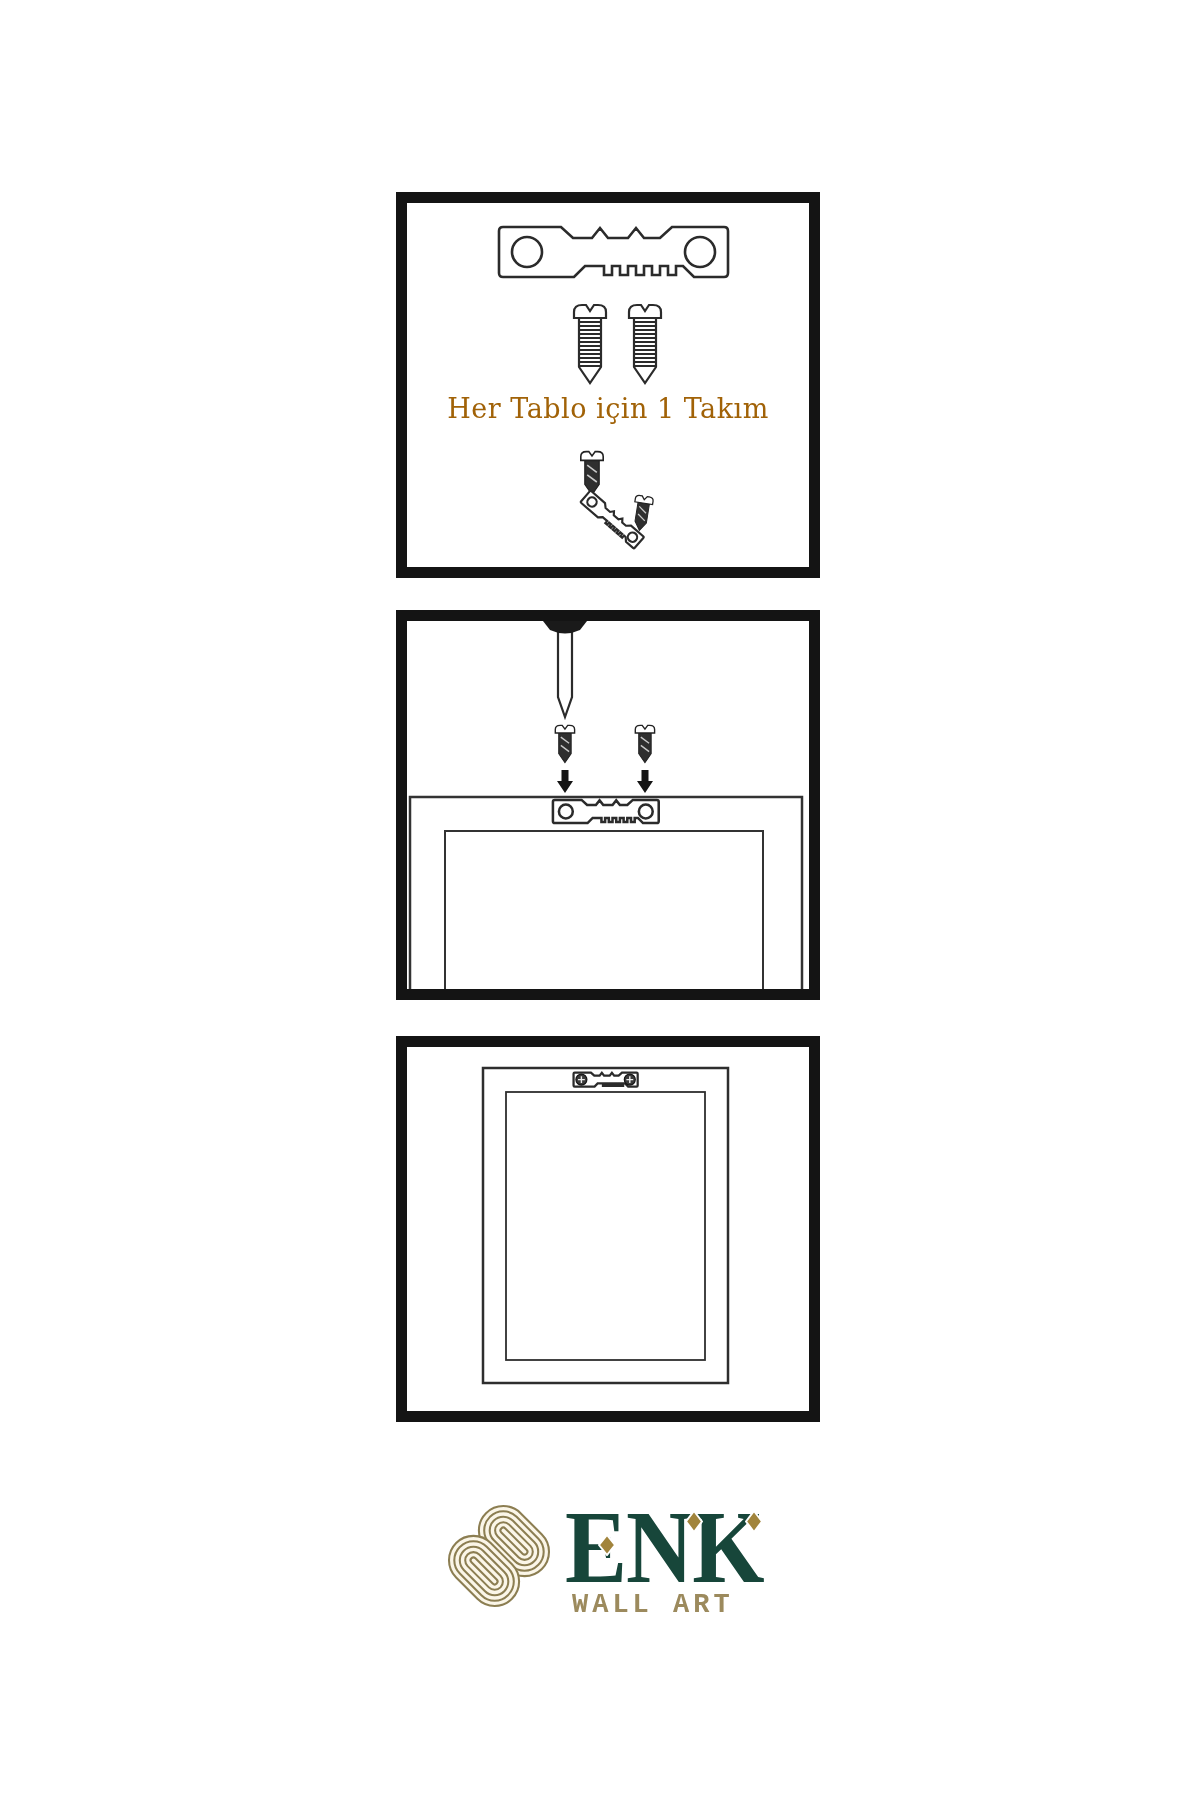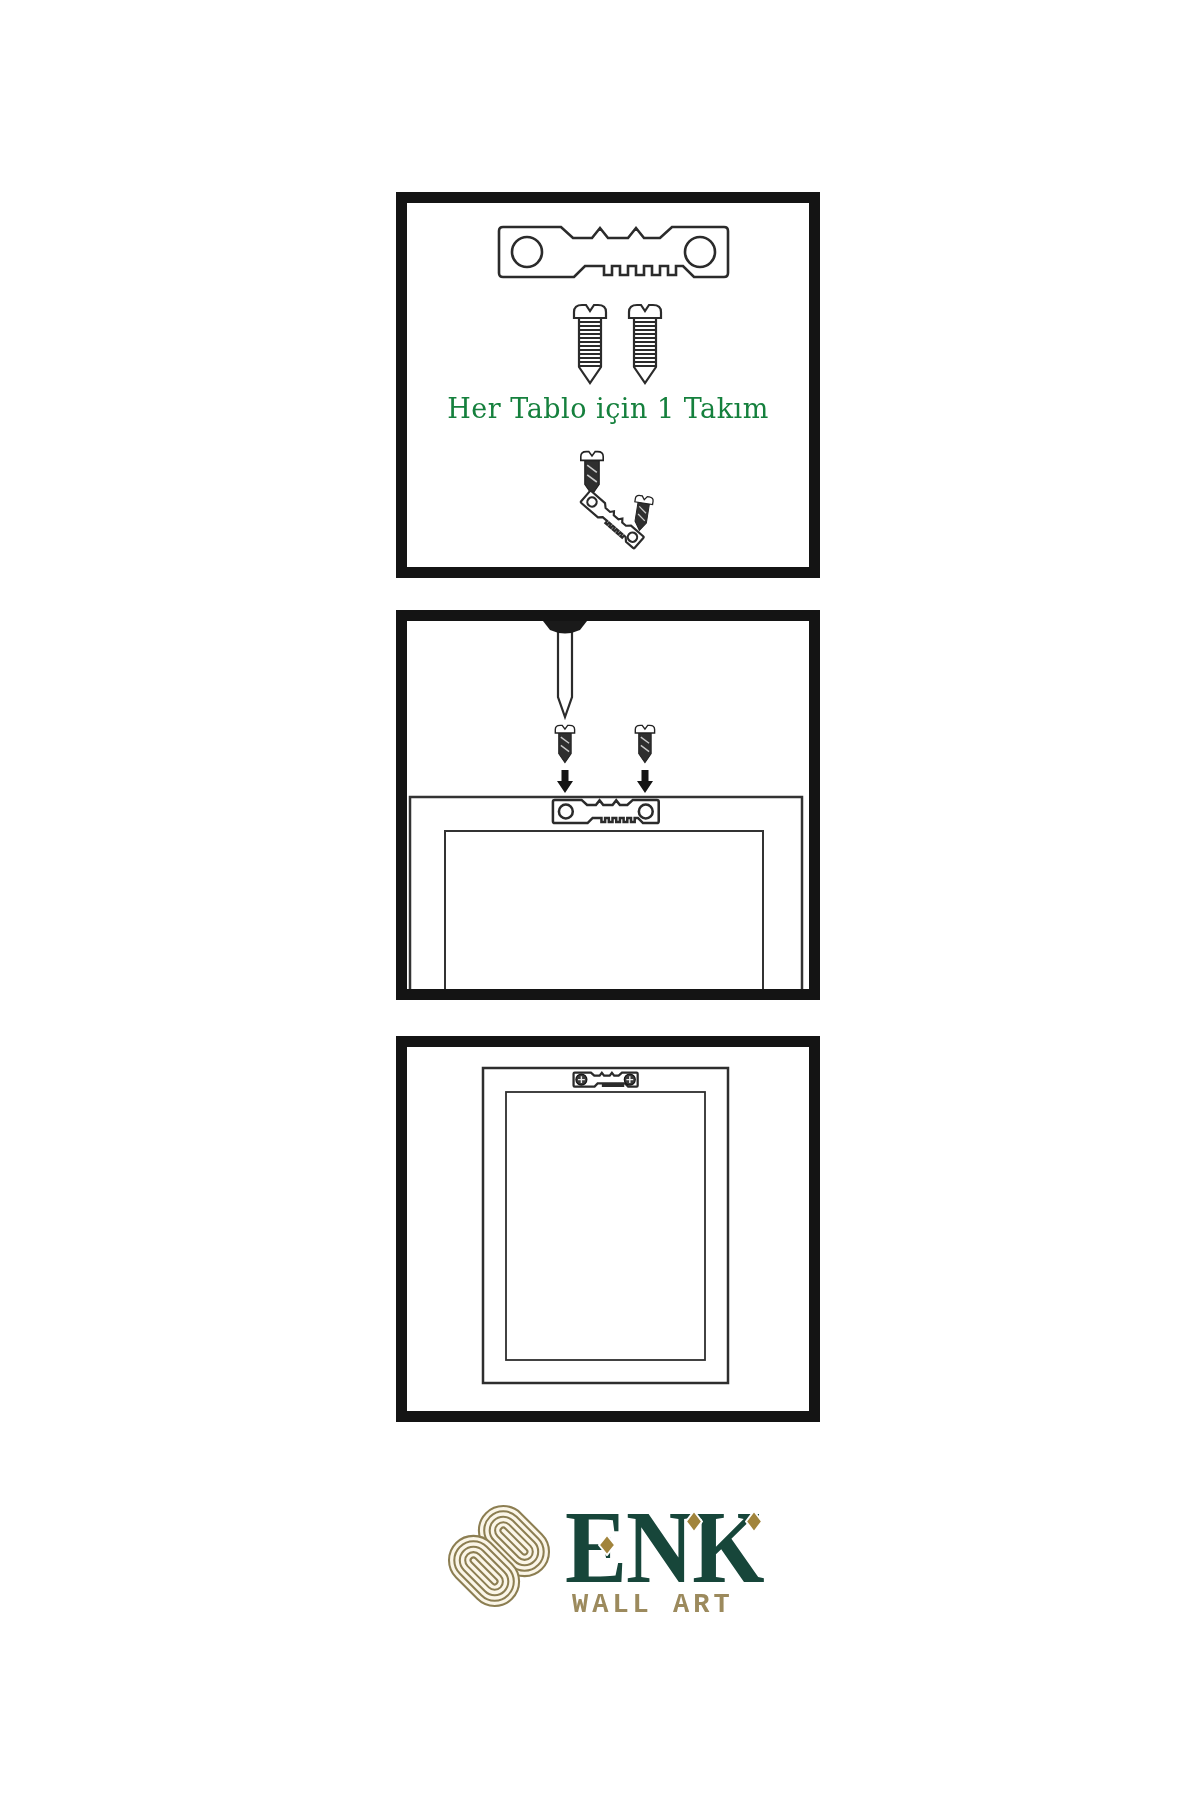--- a/index.html
+++ b/index.html
@@ -4,21 +4,21 @@
 <style>
   html,body{margin:0;padding:0;background:#ffffff;}
   .stage{position:relative;width:1200px;height:1800px;background:#ffffff;overflow:hidden;
          font-family:"DejaVu Serif",serif;}
   .panel{position:absolute;border:11px solid #141414;background:#ffffff;box-sizing:border-box;}
   #panel1{left:396px;top:192px;width:424px;height:386px;}
   #panel2{left:396px;top:610px;width:424px;height:390px;}
   #panel3{left:396px;top:1036px;width:424px;height:386px;}
   .panel svg{position:absolute;left:0;top:0;display:block;}
   .caption{position:absolute;left:0;top:189px;width:100%;text-align:center;
-           font-size:27px;line-height:34px;color:#15803d;letter-spacing:.5px;
+           font-size:27px;line-height:34px;color:#a16207;letter-spacing:.5px;
            font-family:"DejaVu Serif",serif;}
   .logo{position:absolute;left:437px;top:1490px;width:345px;height:145px;}
   .knot{position:absolute;left:0;top:3px;}
   .brand{position:absolute;left:128px;top:5px;font-family:"Liberation Serif",serif;
          font-weight:bold;font-size:93px;line-height:1;color:#17463a;letter-spacing:-1px;
          transform:scaleY(1.12);transform-origin:0 0;}
   .subtitle{position:absolute;left:135px;top:100px;font-family:Liberation Mono, monospace;
          font-weight:bold;font-size:27px;color:#9c8a5d;letter-spacing:4px;white-space:nowrap;}
   .diamond{position:absolute;}
   .defs{position:absolute;width:0;height:0;}

